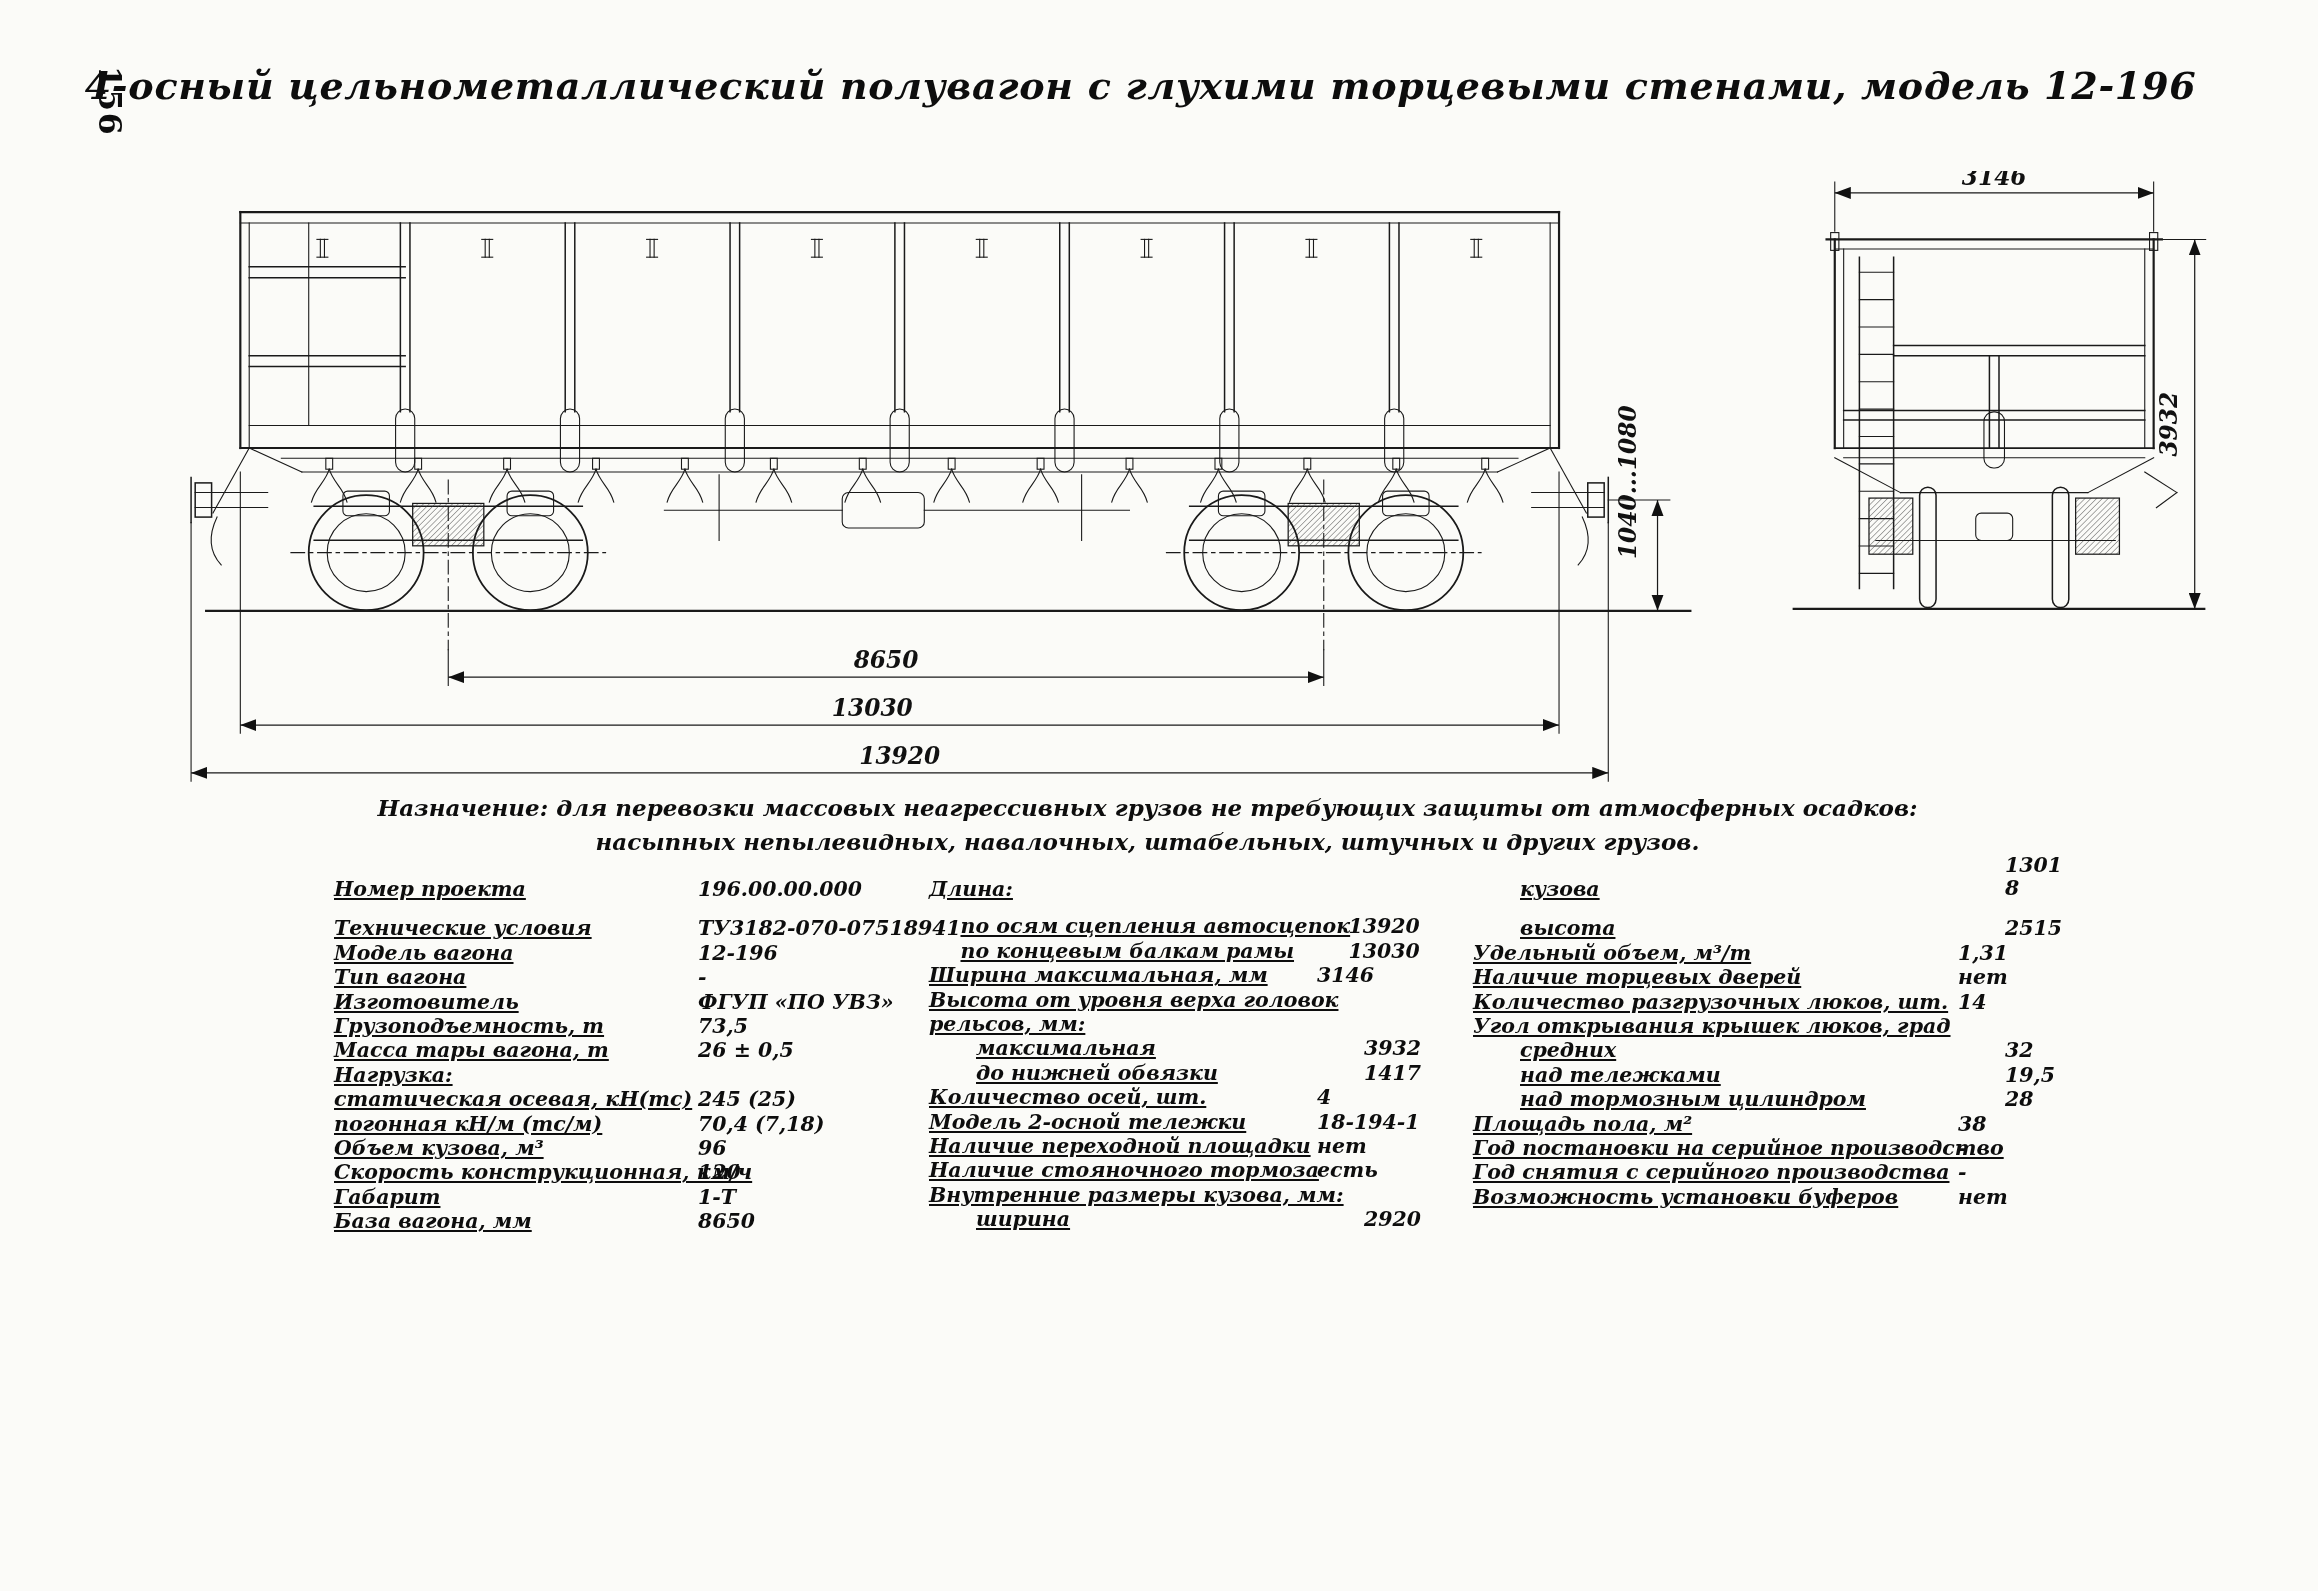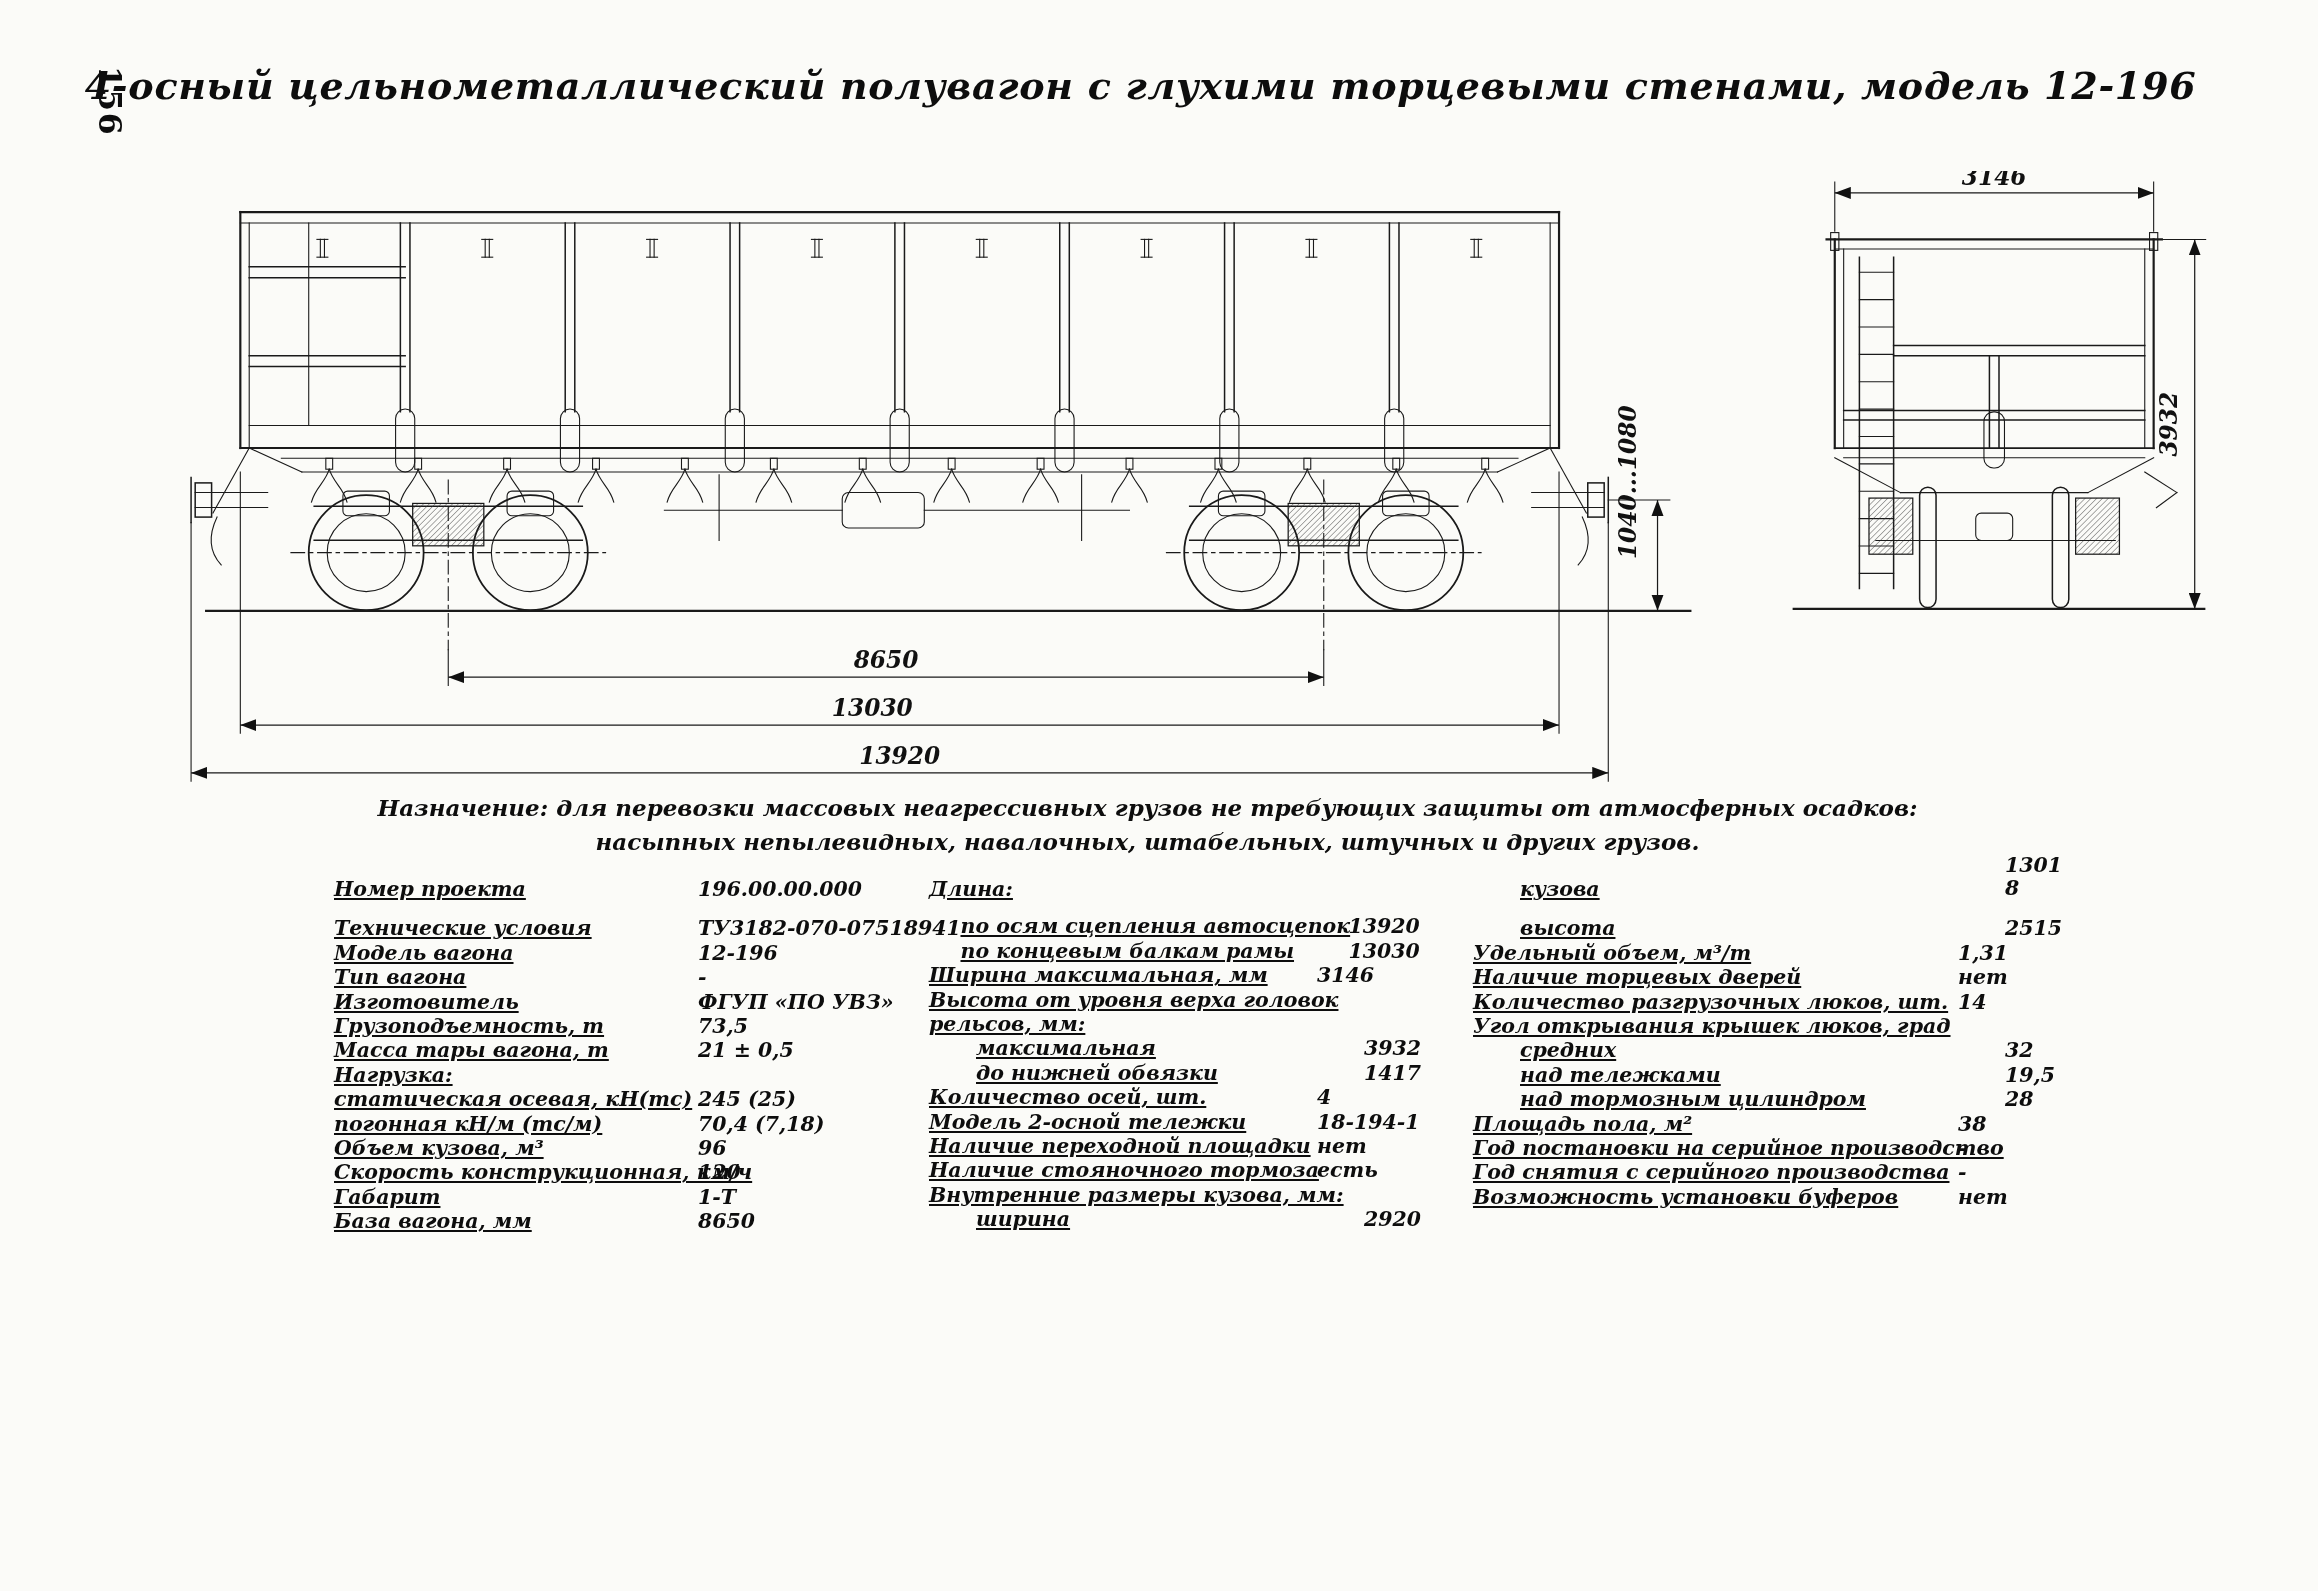--- a/index.html
+++ b/index.html
@@ -295,21 +295,21 @@
       <div class="spec-row">
         <span class="label">Изготовитель</span>
         <span class="value">ФГУП «ПО УВЗ»</span>
       </div>
       <div class="spec-row">
         <span class="label">Грузоподъемность, т</span>
         <span class="value">73,5</span>
       </div>
       <div class="spec-row">
         <span class="label">Масса тары вагона, т</span>
-        <span class="value">21 ± 0,5</span>
+        <span class="value">26 ± 0,5</span>
       </div>
       <div class="spec-row">
         <span class="label">Нагрузка:</span>
         <span class="value"></span>
       </div>
       <div class="spec-row">
         <span class="label">статическая осевая, кН(тс)</span>
         <span class="value">245 (25)</span>
       </div>
       <div class="spec-row">

